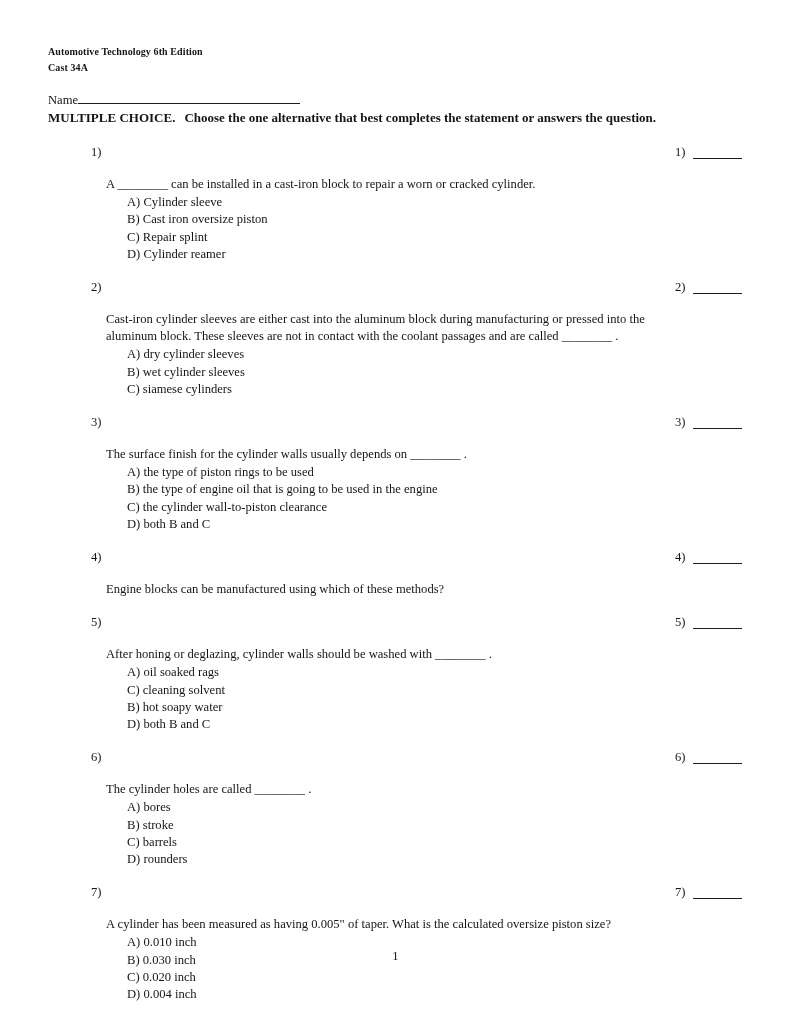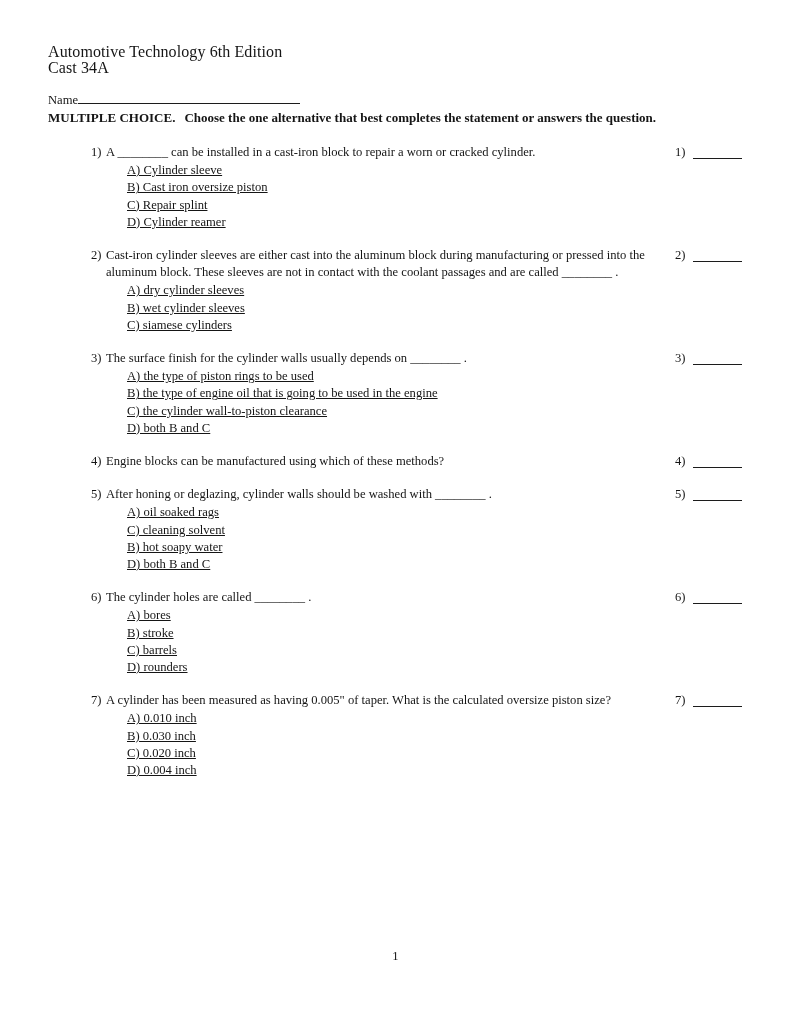--- a/index.html
+++ b/index.html
@@ -11,23 +11,24 @@
     height: 1024px;
     margin: 0 auto;
     background: #ffffff;
     color: #151515;
     padding: 44px 45px 0 48px;
     overflow: hidden;
     font-size: 12.6px;
     line-height: 17.2px;
   }
   .doc-title, .doc-subtitle {
-    font-size: 16px;
+    font-size: 10px;
     line-height: 15.8px;
     letter-spacing: 0.1px;
+    font-weight: bold;
   }
   .name-row {
     margin-top: 14px;
     white-space: nowrap;
   }
   .name-label { display: inline-block; }
   .name-line {
     display: inline-block;
     width: 222px;
     height: 14px;
@@ -51,23 +52,23 @@
   .q-left {
     flex: 1 1 auto;
     display: flex;
     align-items: flex-start;
     min-width: 0;
   }
   .q-num {
     flex: 0 0 15px;
     white-space: nowrap;
   }
-  .q-body { flex: 1 1 auto; min-width: 0; }
+  .q-body { flex: 1 1 auto; min-width: 0; margin-top: 32px; }
   .q-text { }
-  .choices { padding-left: 21px; margin-top: 1px; text-decoration: underline; }
+  .choices { padding-left: 21px; margin-top: 1px; }
   .choice { }
   .q-right {
     flex: 0 0 71px;
     margin-left: 10px;
     display: flex;
     align-items: flex-start;
     white-space: nowrap;
   }
   .ans-num { display: inline-block; }
   .ans-blank {

